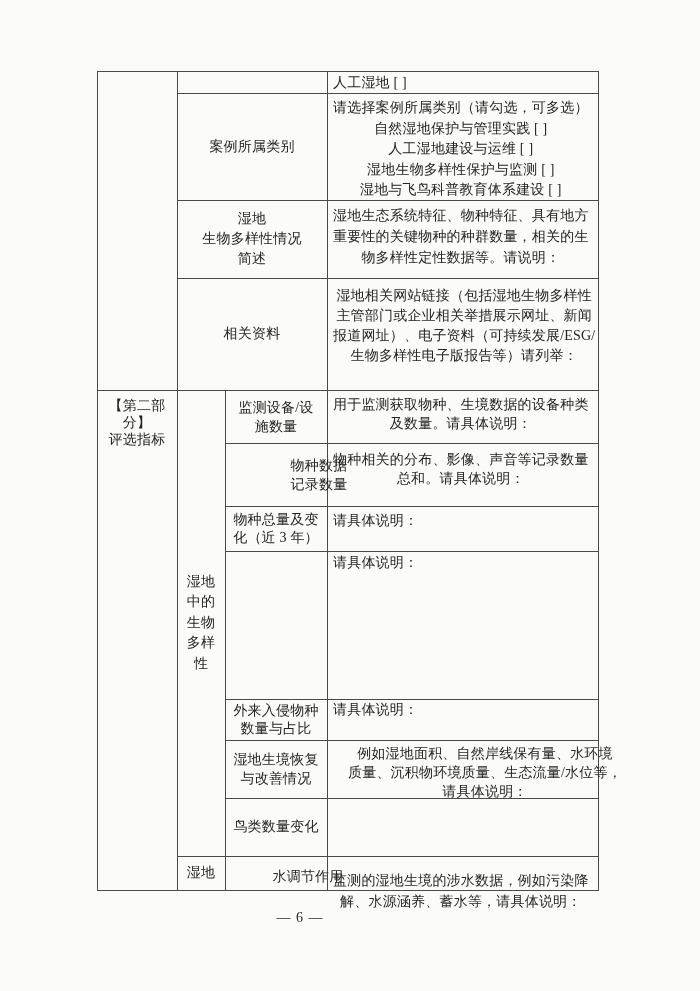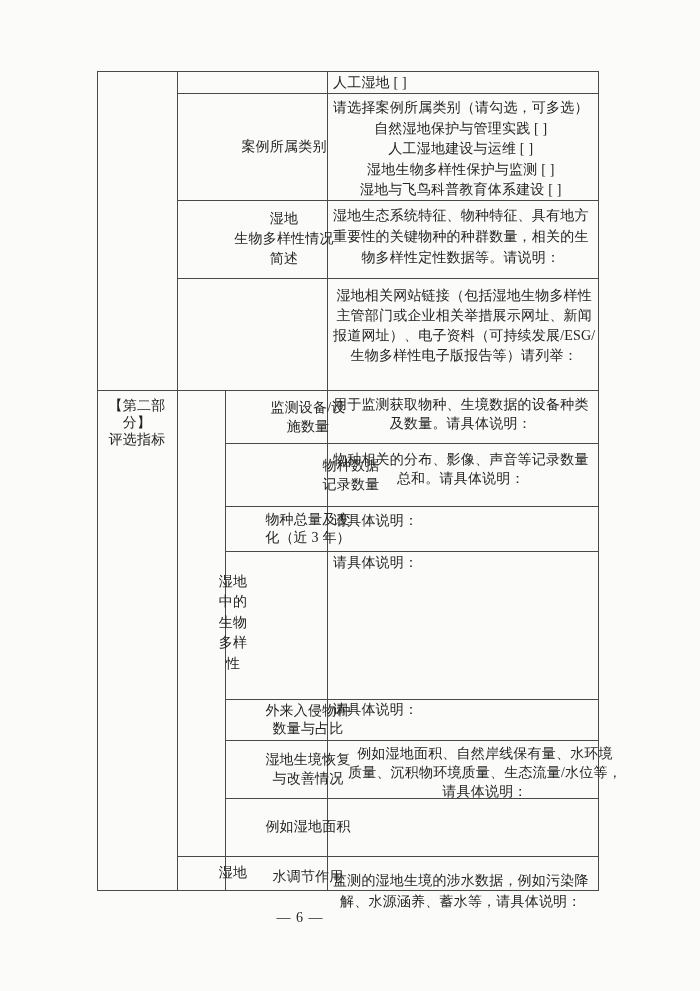--- a/index.html
+++ b/index.html
@@ -22,21 +22,20 @@
     position:absolute;
     font-size:14px;
     color:#242424;
     letter-spacing:0.2px;
   }
   .c-center{
     display:flex;
     align-items:center;
     justify-content:center;
     text-align:center;
-    margin-left:32px;
   }
   .pre{white-space:pre-line;}
   .desc{
     white-space:pre;
     text-align:center;
     line-height:20px;
   }
   .section-label{
     text-align:center;
     white-space:pre-line;
@@ -93,20 +92,21 @@
 湿地生物多样性保护与监测 [ ]
 湿地与飞鸟科普教育体系建设 [ ]</div>
 
   <div class="cell c-center pre" style="left:177px;top:200px;width:150px;height:78px;line-height:20px;">湿地
 生物多样性情况
 简述</div>
   <div class="cell desc" style="left:333px;top:205px;line-height:21px;">湿地生态系统特征、物种特征、具有地方
 重要性的关键物种的种群数量，相关的生
 物多样性定性数据等。请说明：</div>
 
+  <div class="cell c-center" style="left:177px;top:278px;width:150px;height:112px;">相关资料</div>
   <div class="cell desc" style="left:333px;top:286px;">湿地相关网站链接（包括湿地生物多样性
 主管部门或企业相关举措展示网址、新闻
 报道网址）、电子资料（可持续发展/ESG/
 生物多样性电子版报告等）请列举：</div>
 
   <div class="cell section-label" style="left:97px;top:390px;width:80px;height:500px;">【第二部
 分】
 评选指标</div>
 
   <div class="cell c-center pre" style="left:177px;top:390px;width:48px;height:466px;line-height:20.5px;">湿地
@@ -136,21 +136,21 @@
   <div class="cell c-center pre" style="left:225px;top:699px;width:102px;height:41px;line-height:18px;">外来入侵物种
 数量与占比</div>
   <div class="cell desc" style="left:333px;top:700px;">请具体说明：</div>
 
   <div class="cell c-center pre" style="left:225px;top:740px;width:102px;height:58px;line-height:19px;">湿地生境恢复
 与改善情况</div>
   <div class="cell desc" style="left:348px;top:744px;line-height:19px;">例如湿地面积、自然岸线保有量、水环境
 质量、沉积物环境质量、生态流量/水位等，
 请具体说明：</div>
 
-  <div class="cell c-center" style="left:225px;top:798px;width:102px;height:58px;">例如湿地面积</div>
+  <div class="cell c-center" style="left:225px;top:798px;width:102px;height:58px;">鸟类数量变化</div>
 
   <div class="cell bottom-cell" style="left:225px;top:856px;width:102px;height:34px;margin-left:32px;">水调节作用</div>
   <div class="cell desc" style="left:333px;top:870px;line-height:21px;">监测的湿地生境的涉水数据，例如污染降
 解、水源涵养、蓄水等，请具体说明：</div>
 
   <div class="page-number" style="left:255px;top:910px;width:90px;">— 6 —</div>
 
 </div>
 
 </body></html>

